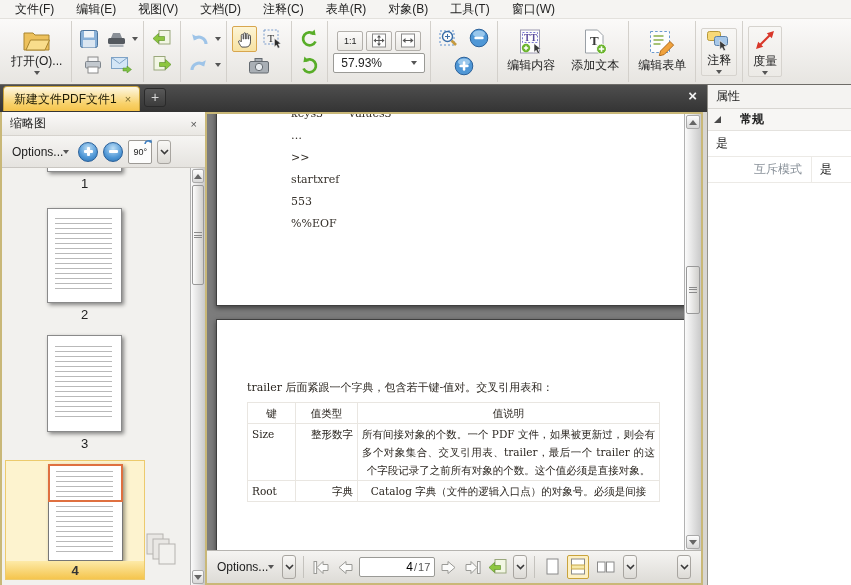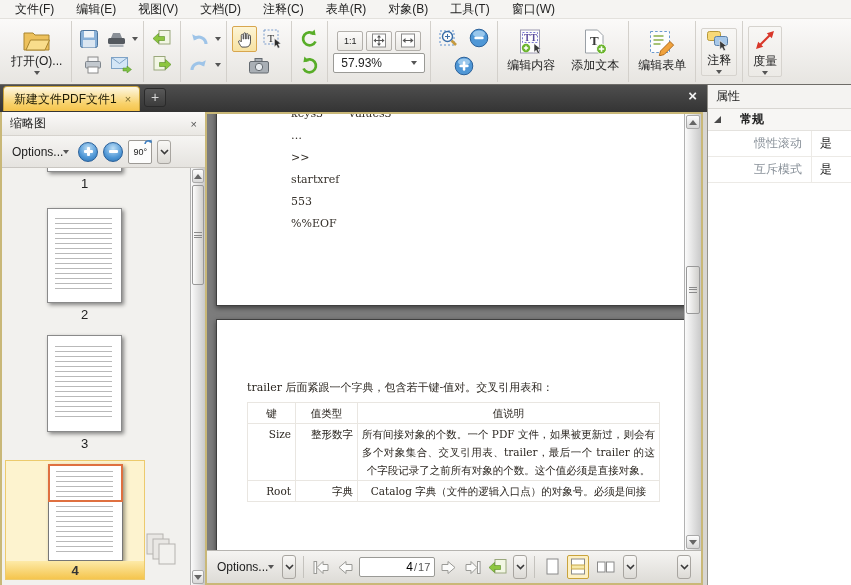--- a/index.html
+++ b/index.html
@@ -58,21 +58,21 @@
   .grip{width:8px;height:6px;background:repeating-linear-gradient(#8a8a8a 0 1px,transparent 1px 2.5px)}
   
   .docarea{position:absolute;left:205px;top:112px;width:498px;height:473px;border:2px solid #c9b878;background:#7c7c7c;overflow:hidden}
   .pdf-page{position:absolute;left:9px;right:14px;background:#fff;border:1px solid #3f3f3f;box-shadow:0 2px 5px rgba(0,0,0,.5)}
   .page3{top:-16px;height:208px;font-family:"DejaVu Serif","Liberation Serif",serif;font-size:11px;color:#35302a;padding:4px 0 0 74px;line-height:22px}
   .p3-partial{display:flex;gap:26px}
   .page4{top:205px;height:300px;font-family:"DejaVu Serif","Liberation Serif",serif;color:#2b2620;padding:60px 26px 0 30px}
   .p4-intro{font-size:11px;margin-bottom:7px}
   .pdf-table{border-collapse:collapse;width:100%;font-size:10.5px;line-height:18px}
   .pdf-table th,.pdf-table td{border:1px solid #e9e6e1;font-weight:normal;padding:1px 4px;vertical-align:top}
-  .col-key{width:48px;text-align:right}
+  .col-key{width:48px;text-align:left}
   .col-type{width:62px;text-align:right}
   .col-desc{text-align:justify;text-align-last:center}
   .pdf-table th{text-align:center}
   
   .bottombar{position:absolute;left:0;right:0;bottom:0;height:33px;background:linear-gradient(#f5f4f2,#dddbd6);border-top:1px solid #b6b4b0;display:flex;align-items:center;padding:0 6px;gap:4px;z-index:6}
   .sep{width:1px;height:22px;background:#c4c2bd;margin:0 3px}
   .navbtn{display:flex;align-items:center;justify-content:center;padding:1px}
   .pagebox{width:76px;height:20px;background:#fff;border:1px solid #9a9a96;border-radius:2px;display:flex;align-items:center;justify-content:flex-end;padding:0 4px;gap:1px}
   .pagebox input{width:30px;border:none;outline:none;text-align:right;font-size:12px;font-family:inherit;background:transparent}
   .pagetotal{color:#555;font-size:11px}
@@ -561,20 +561,19 @@
 
 <div class="rightpanel">
   <div class="rp-header">
     <span>属性</span>
   </div>
   <div class="rp-section">
     <span class="tri-exp"></span>
     <span>常规</span>
   </div>
   <div class="rp-row">
-    <span class="rp-label">惯性滚动</span>
     <span class="rp-value">是</span>
   </div>
   <div class="rp-row">
     <span class="rp-label">互斥模式</span>
     <span class="rp-value">是</span>
   </div>
 </div>
 
 </body></html>

